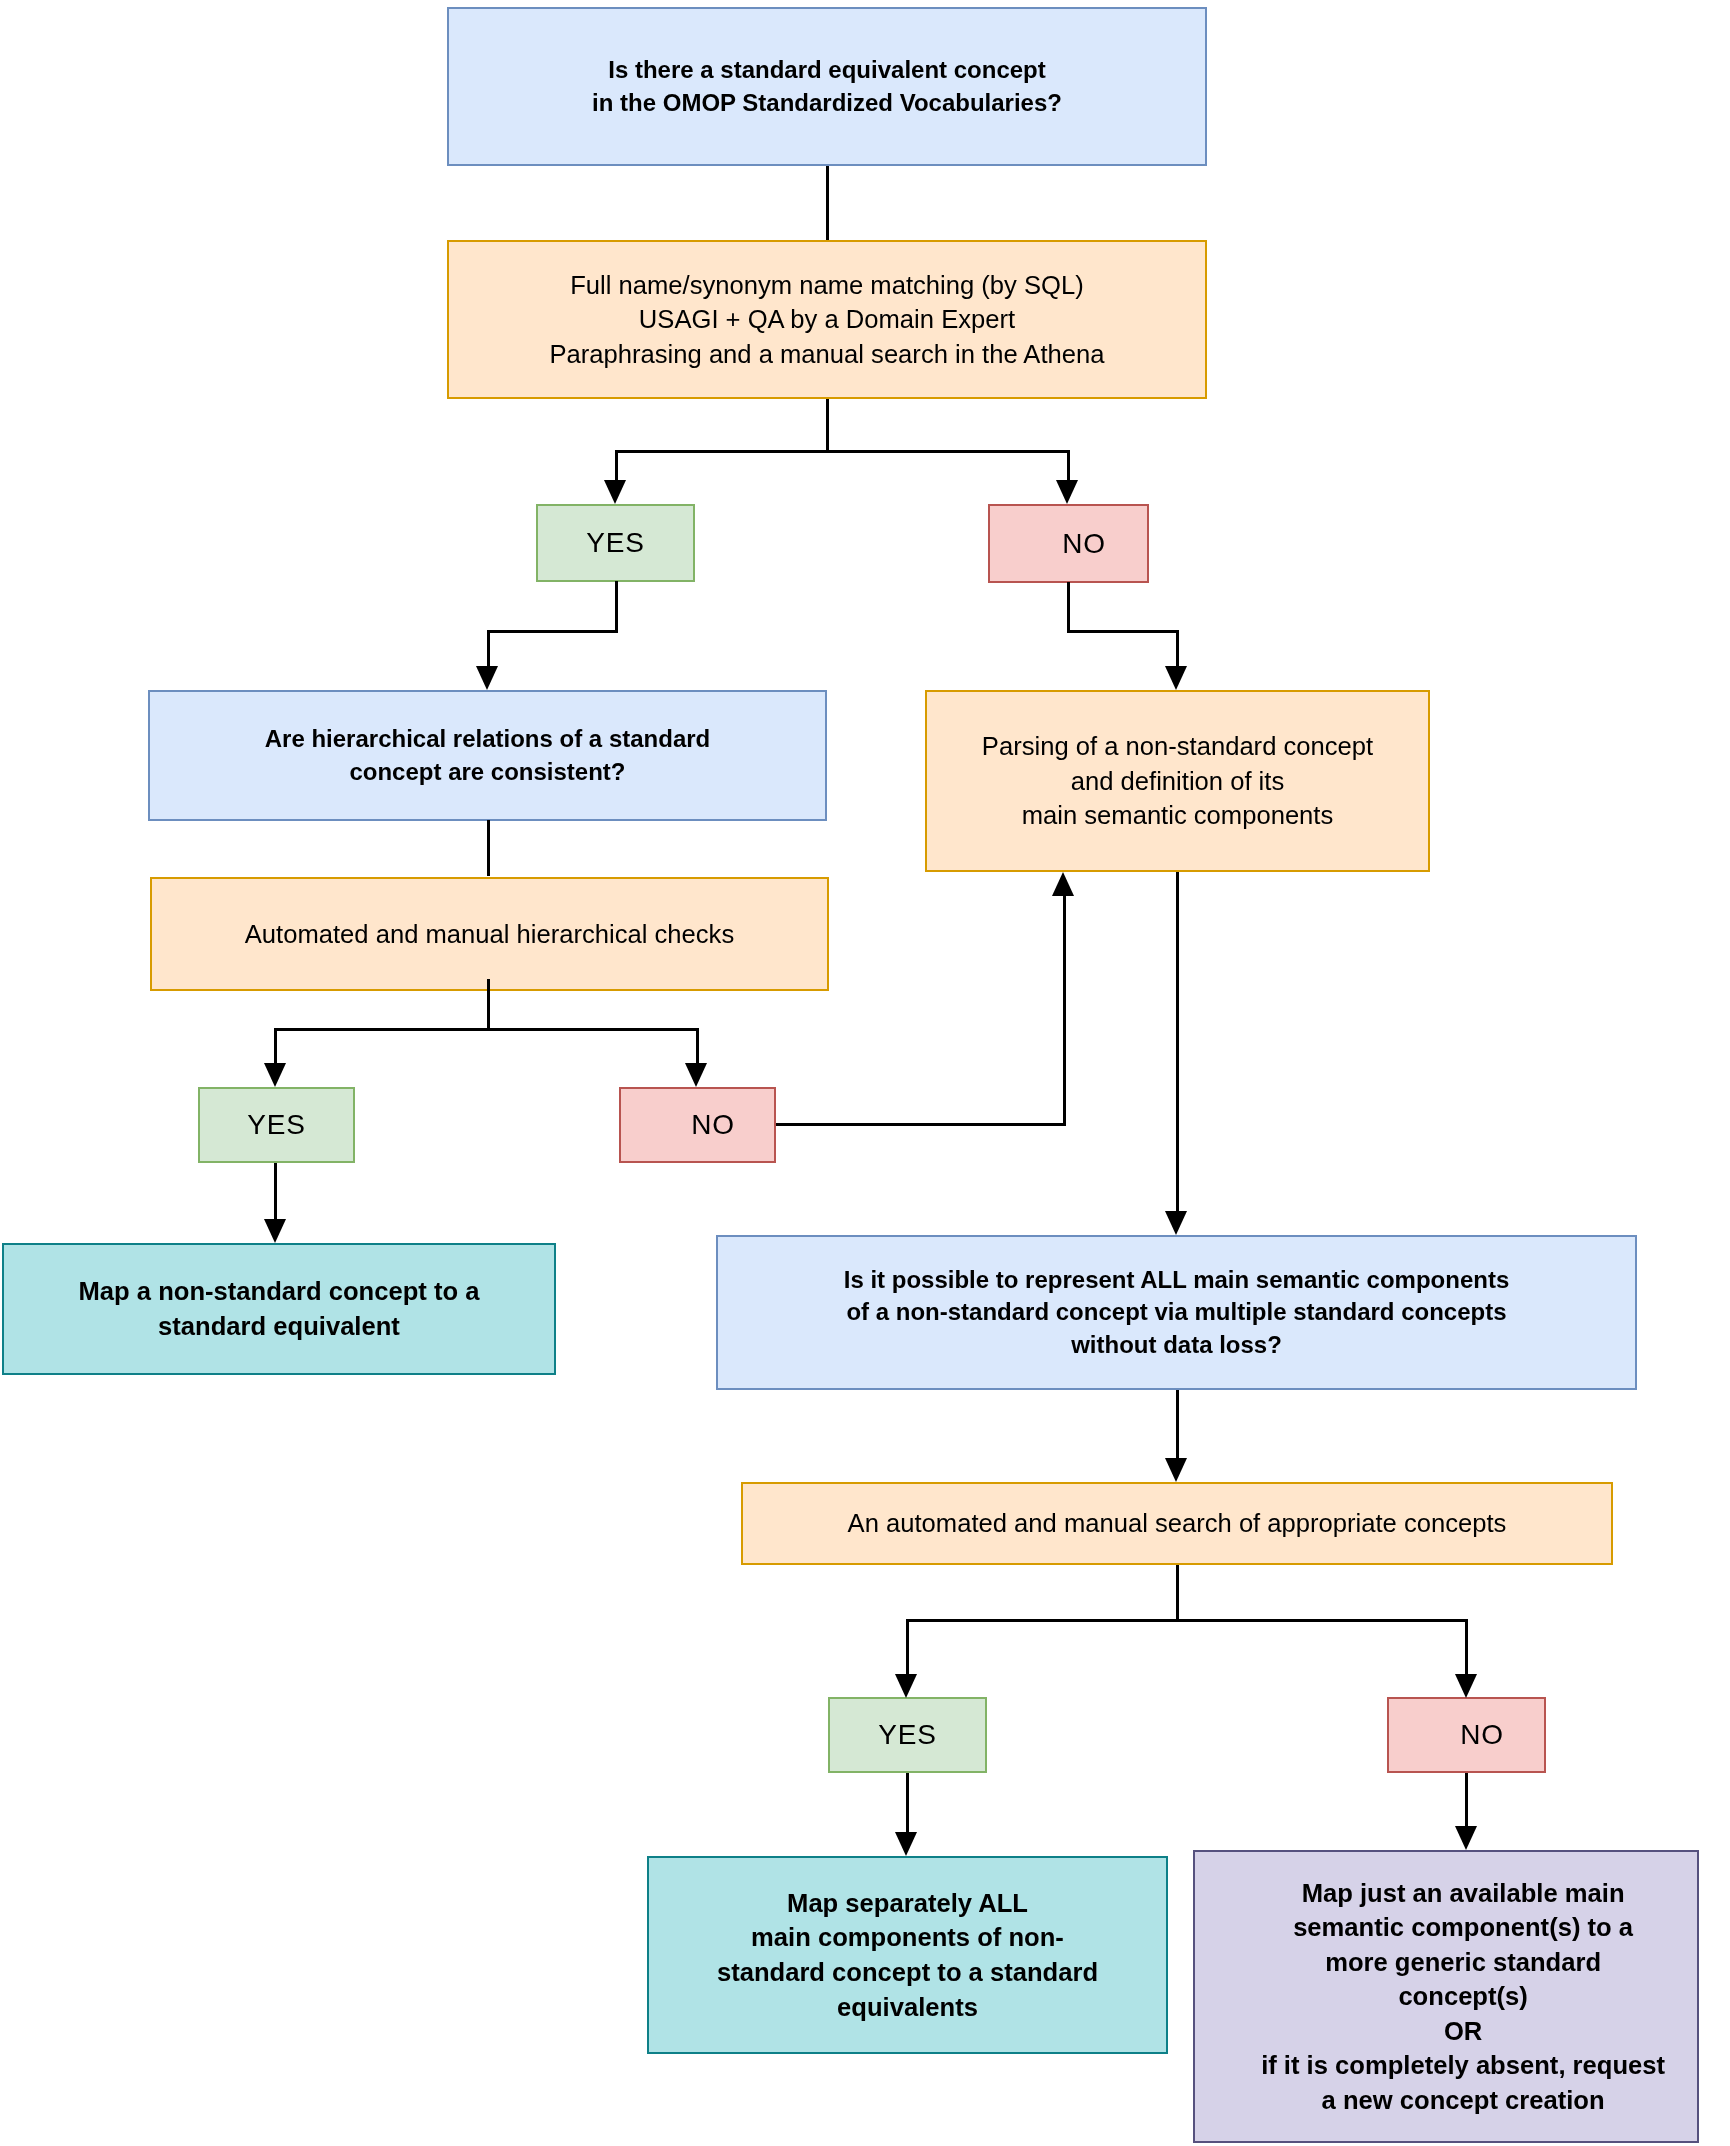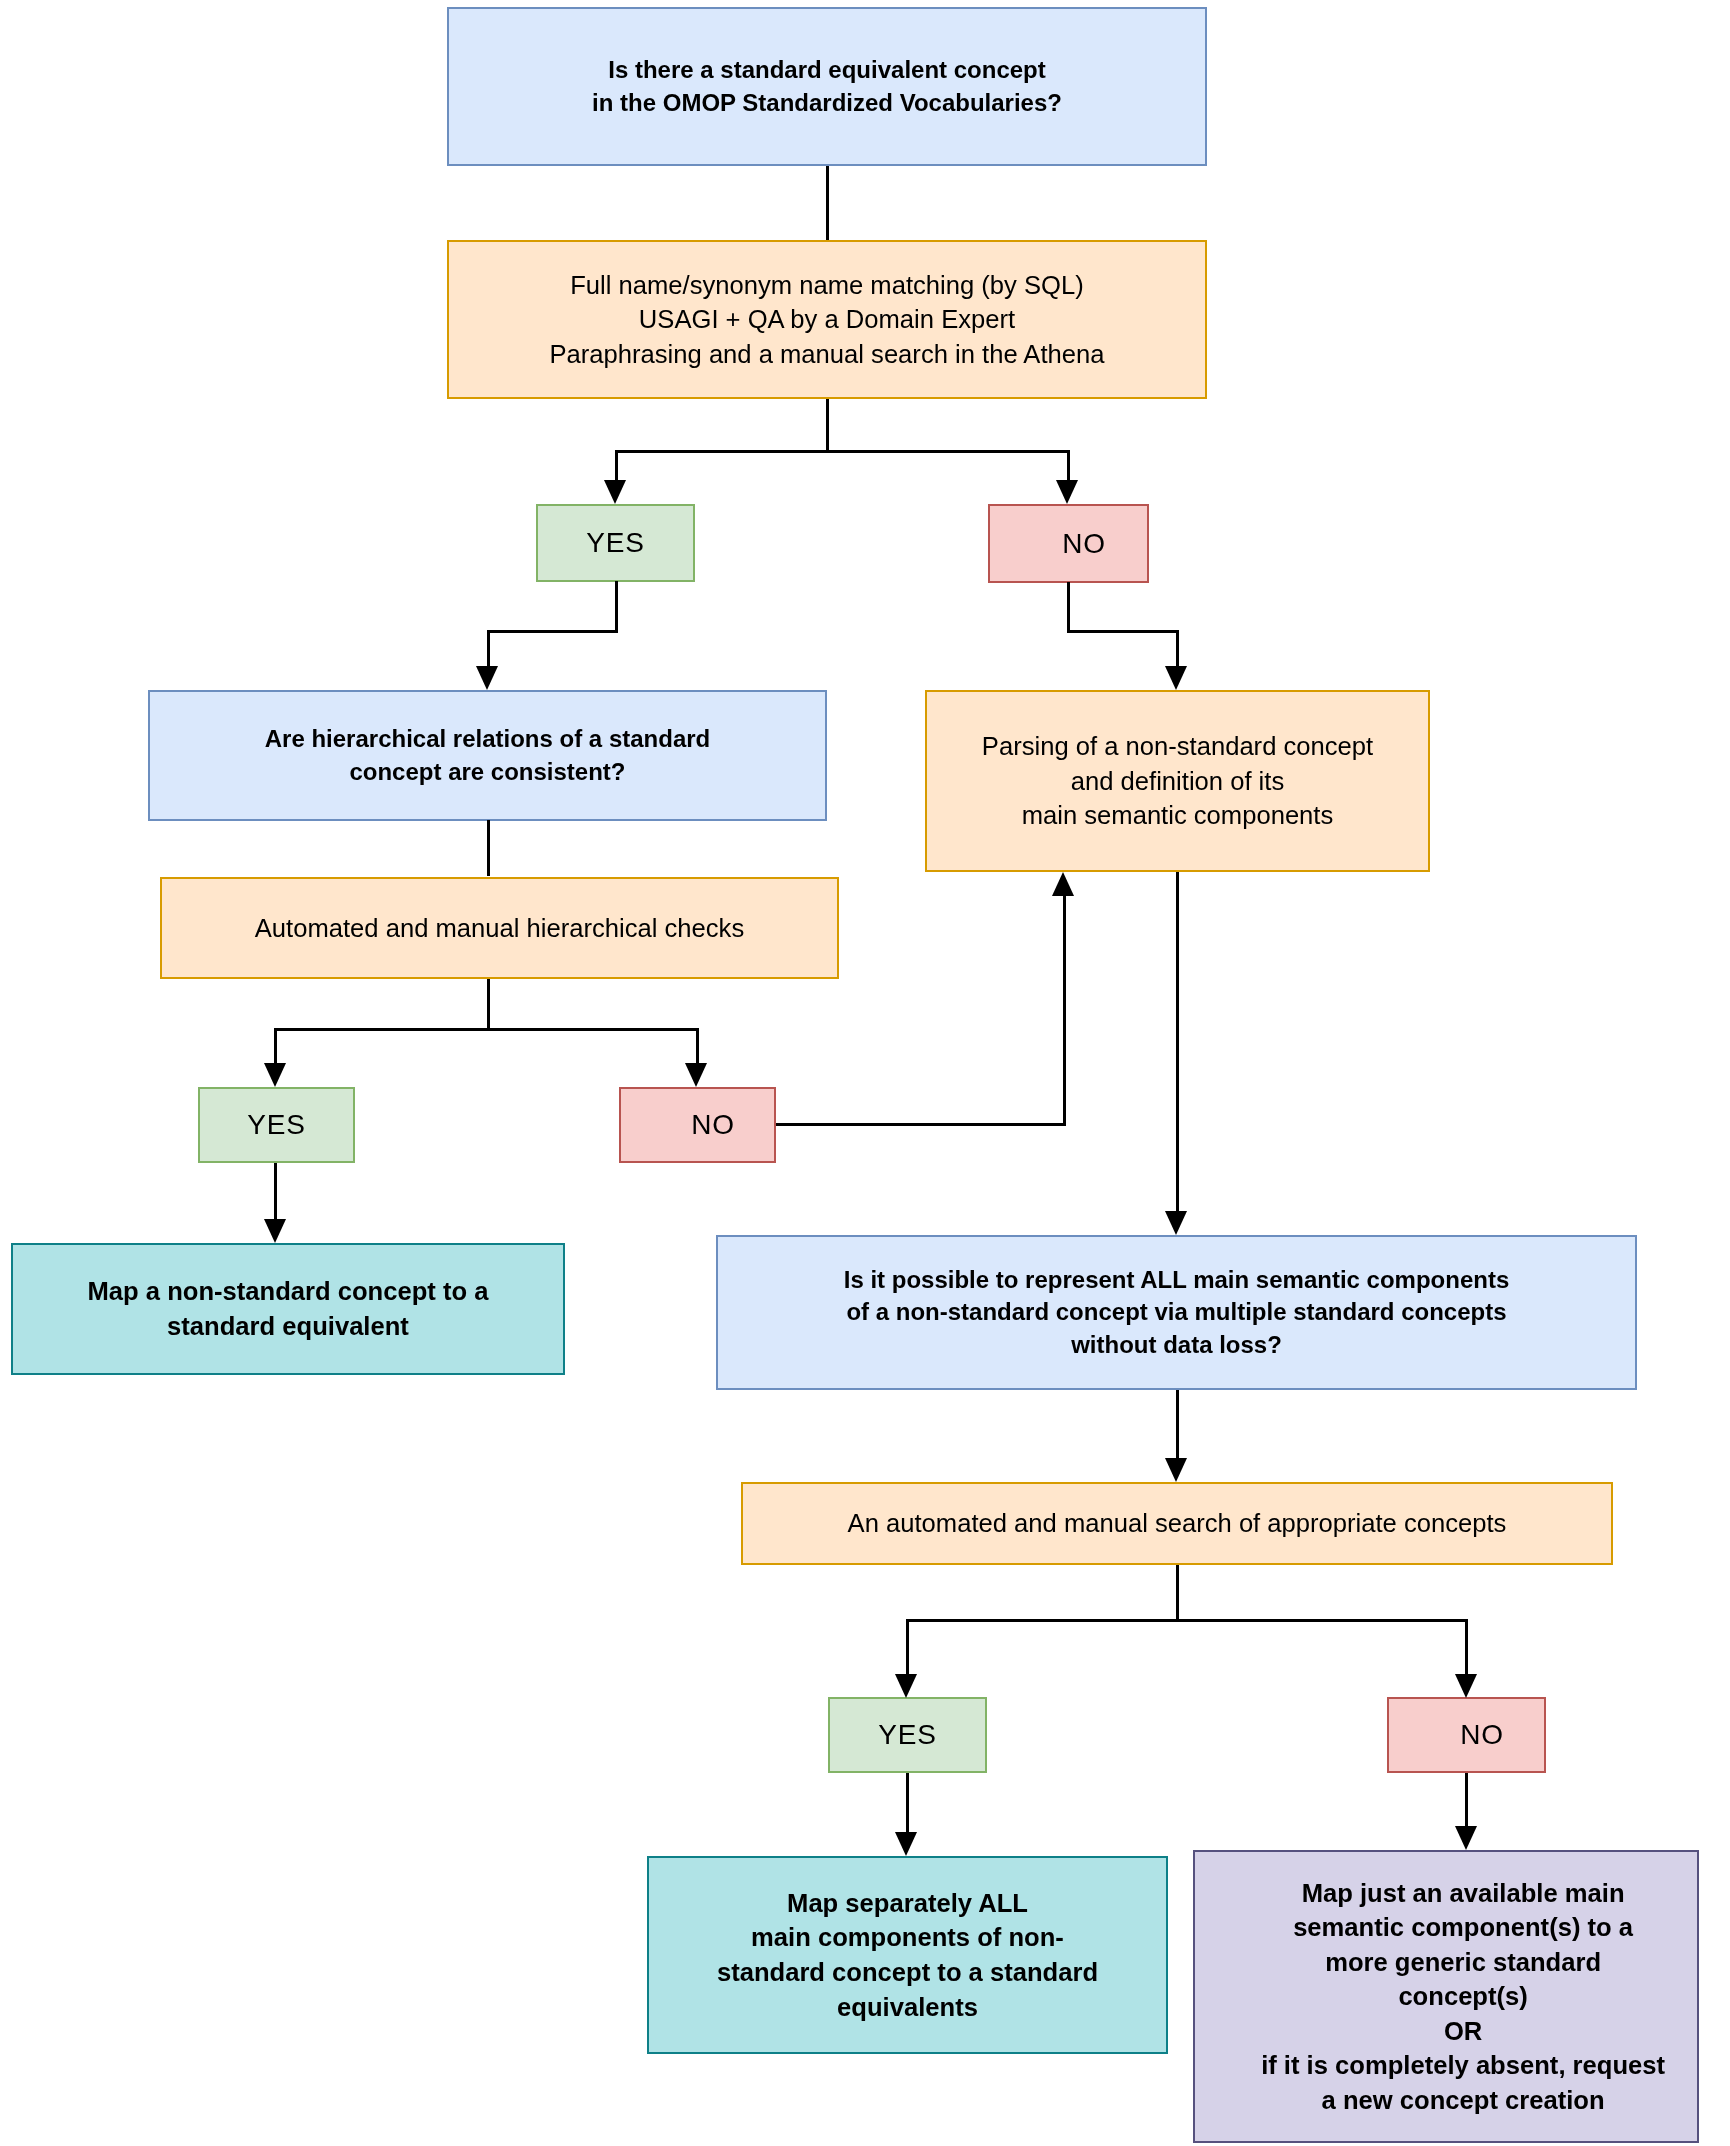--- a/index.html
+++ b/index.html
@@ -45,27 +45,27 @@
 USAGI + QA by a Domain Expert
 Paraphrasing and a manual search in the Athena</div>
 
   <div class="node yes" style="left:536px;top:504px;width:159px;height:78px;">YES</div>
 
   <div class="node no" style="left:988px;top:504px;width:161px;height:79px;">NO</div>
 
   <div class="node question" style="left:148px;top:690px;width:679px;height:131px;">Are hierarchical relations of a standard
 concept are consistent?</div>
 
-  <div class="node process" style="left:160px;top:877px;width:679px;height:102px;">Automated and manual hierarchical checks</div>
+  <div class="node process" style="left:150px;top:877px;width:679px;height:114px;">Automated and manual hierarchical checks</div>
 
   <div class="node yes" style="left:198px;top:1087px;width:157px;height:76px;">YES</div>
 
   <div class="node no" style="left:619px;top:1087px;width:157px;height:76px;">NO</div>
 
-  <div class="node result-teal" style="left:11px;top:1243px;width:554px;height:132px;">Map a non-standard concept to a
+  <div class="node result-teal" style="left:2px;top:1243px;width:554px;height:132px;">Map a non-standard concept to a
 standard equivalent</div>
 
   <div class="node process" style="left:925px;top:690px;width:505px;height:182px;">Parsing of a non-standard concept
 and definition of its
 main semantic components</div>
 
   <div class="node question" style="left:716px;top:1235px;width:921px;height:155px;">Is it possible to represent ALL main semantic components
 of a non-standard concept via multiple standard concepts
 without data loss?</div>
 

